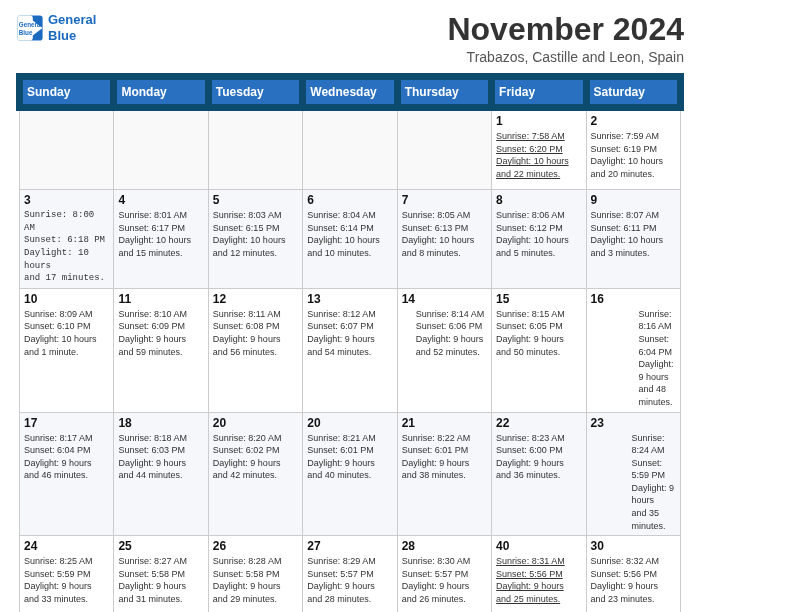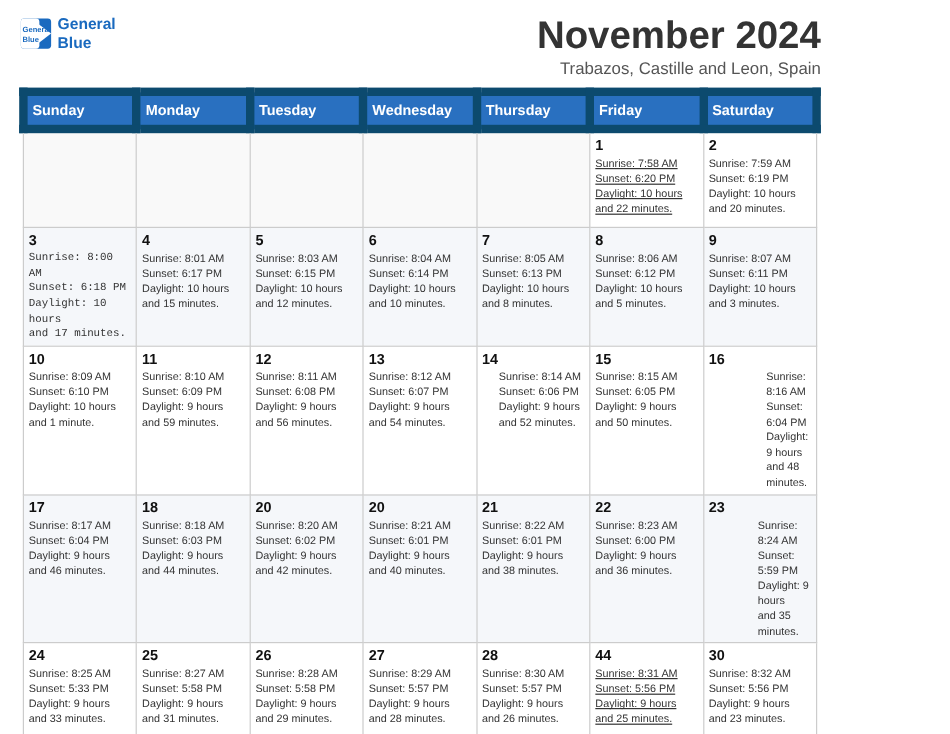--- a/index.html
+++ b/index.html
@@ -301,21 +301,21 @@
             <div class="day-info" style="white-space: pre-line; margin-left: 41px;">Sunrise: 8:24 AM
 Sunset: 5:59 PM
 Daylight: 9 hours
 and 35 minutes.</div>
           </td>
         </tr>
         <tr>
           <td>
             <div class="day-number">24</div>
             <div class="day-info" style="white-space: pre-line;">Sunrise: 8:25 AM
-Sunset: 5:33 PM
+Sunset: 5:59 PM
 Daylight: 9 hours
 and 33 minutes.</div>
           </td>
           <td>
             <div class="day-number">25</div>
             <div class="day-info" style="white-space: pre-line;">Sunrise: 8:27 AM
 Sunset: 5:58 PM
 Daylight: 9 hours
 and 31 minutes.</div>
           </td>
@@ -334,21 +334,21 @@
 and 28 minutes.</div>
           </td>
           <td>
             <div class="day-number">28</div>
             <div class="day-info" style="white-space: pre-line;">Sunrise: 8:30 AM
 Sunset: 5:57 PM
 Daylight: 9 hours
 and 26 minutes.</div>
           </td>
           <td>
-            <div class="day-number">44</div>
+            <div class="day-number">40</div>
             <div class="day-info" style="white-space: pre-line; text-decoration: underline;">Sunrise: 8:31 AM
 Sunset: 5:56 PM
 Daylight: 9 hours
 and 25 minutes.</div>
           </td>
           <td>
             <div class="day-number">30</div>
             <div class="day-info" style="white-space: pre-line;">Sunrise: 8:32 AM
 Sunset: 5:56 PM
 Daylight: 9 hours

